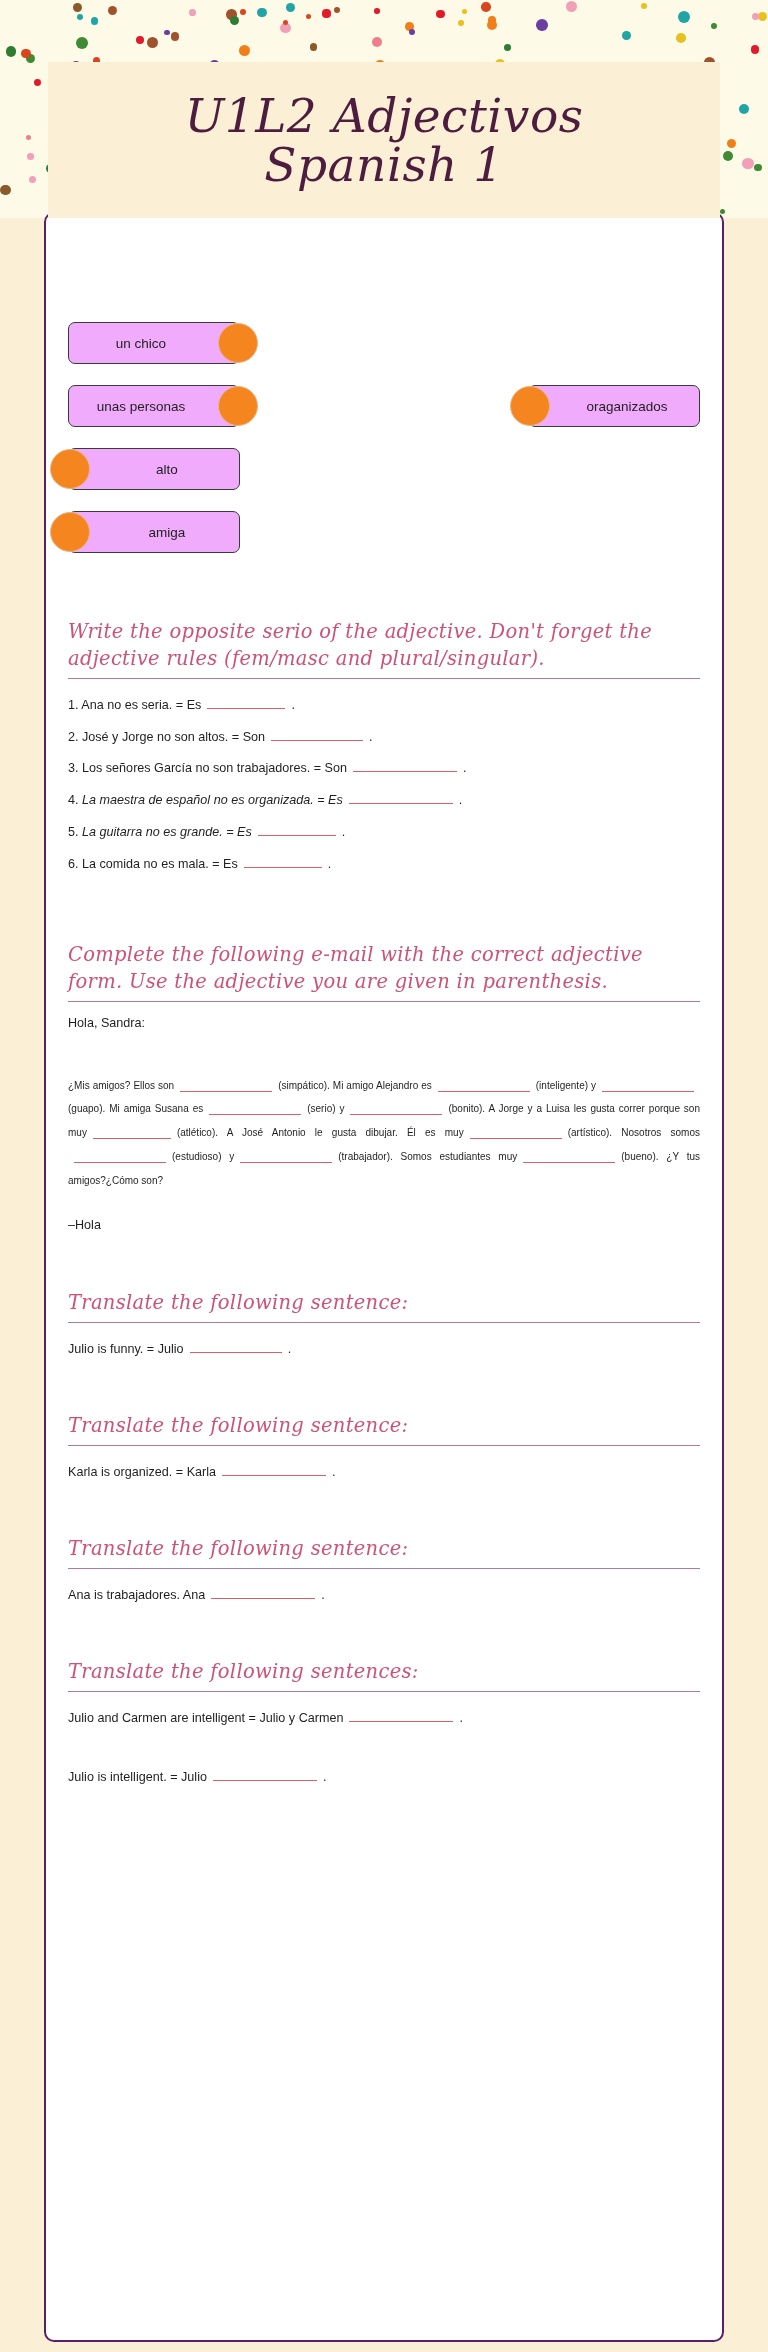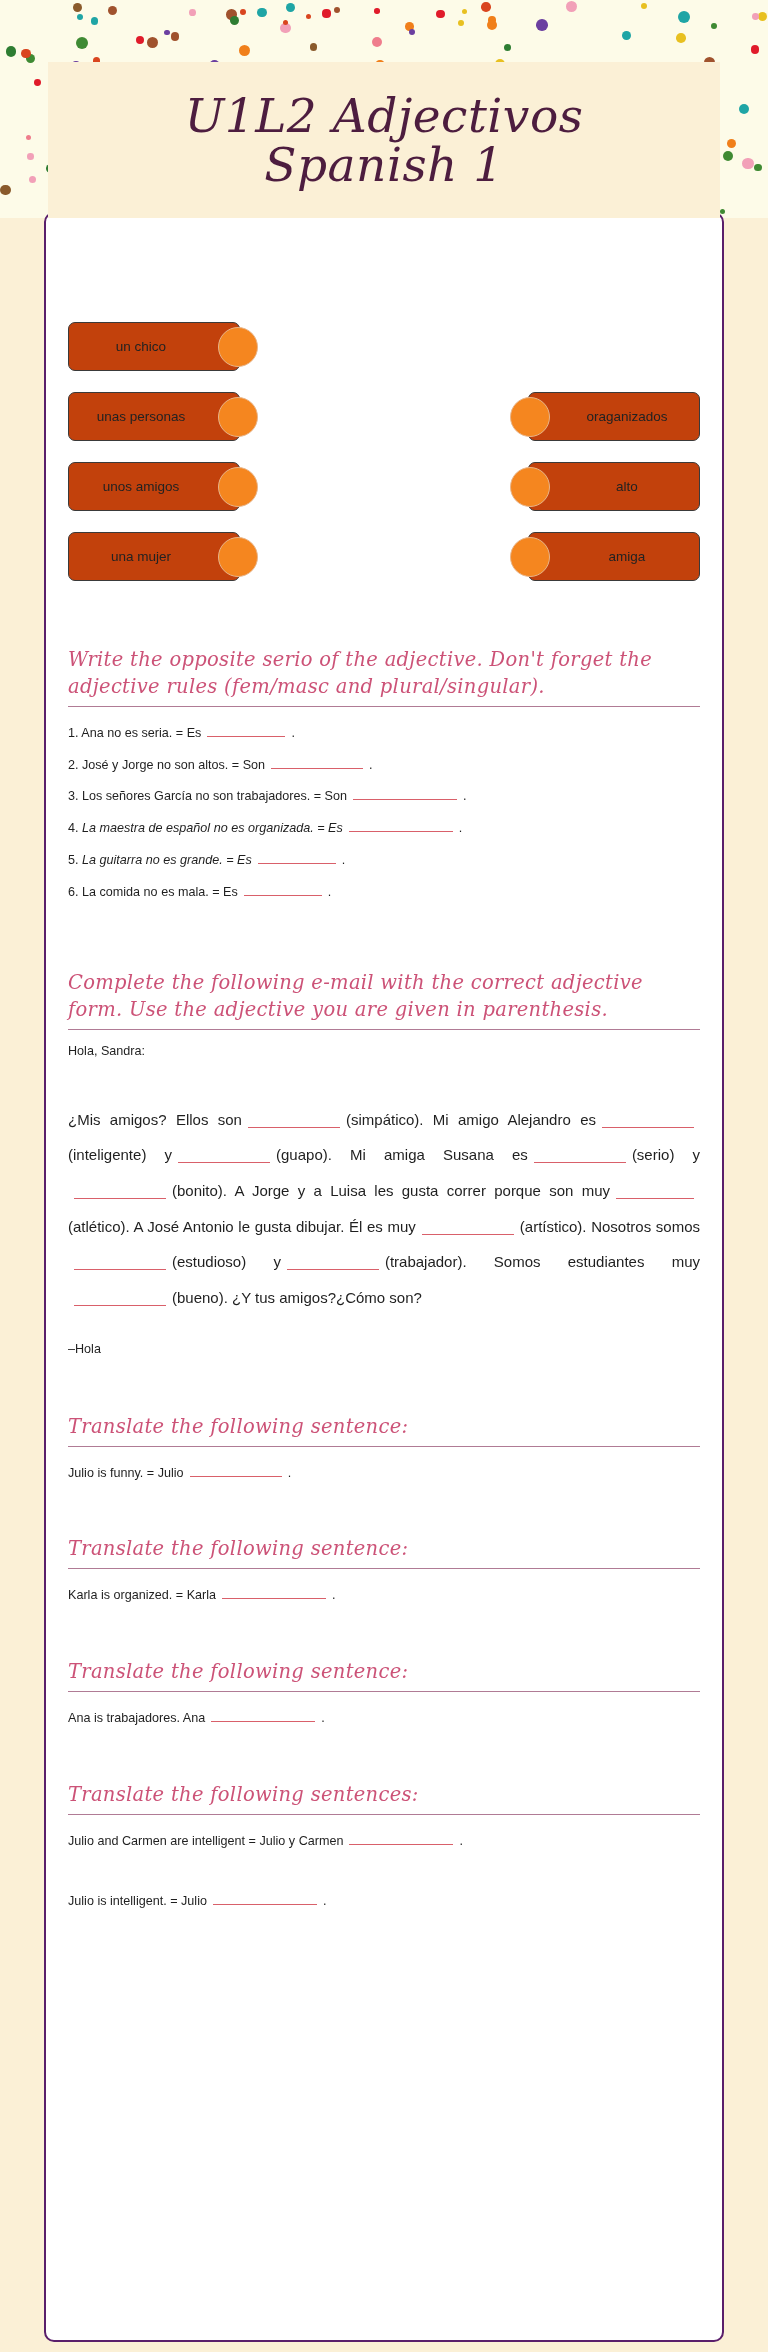--- a/index.html
+++ b/index.html
@@ -81,24 +81,24 @@
     gap:21px;
     margin-bottom:8px;
   }
   .match-row{
     display:flex;
     justify-content:space-between;
     align-items:center;
   }
   .mbox{
     position:relative;
-    height:49px;
+    height:42px;
     border:1px solid #3a3a3a;
     border-radius:7px;
-    background:#c2410c;
+    background:#f0abfc;
     display:flex;
     align-items:center;
     box-sizing:border-box;
     font-size:13.5px;
     color:#222;
   }
   .mbox.left{ width:172px; justify-content:center; padding-right:26px;}
   .mbox.right{ width:172px; justify-content:center; padding-left:26px;}
   .knob{
     position:absolute;
@@ -132,21 +132,21 @@
   .b-lg{width:92px;}
   .b-xl{width:104px;}
 
   
   .email-greet{
     font-size:12.6px;
     color:#1f1f1f;
     margin-bottom:30px;
   }
   .email-body{
-    font-size:15px;
+    font-size:10px;
     color:#1f1f1f;
     line-height:2.38;
     text-align:justify;
     margin-top:44px;
   }
   .email-sign{
     font-size:12.6px;
     color:#1f1f1f;
     margin-top:26px;
   }
@@ -335,34 +335,26 @@
             <div class="mbox left">
               <span>unas personas</span>
               <span class="knob"></span>
             </div>
             <div class="mbox right">
               <span class="knob"></span>
               <span>oraganizados</span>
             </div>
           </div>
           <div class="match-row">
-            <div class="mbox left">
-              <span>unos amigos</span>
-              <span class="knob"></span>
-            </div>
             <div class="mbox right">
               <span class="knob"></span>
               <span>alto</span>
             </div>
           </div>
           <div class="match-row">
-            <div class="mbox left">
-              <span>una mujer</span>
-              <span class="knob"></span>
-            </div>
             <div class="mbox right">
               <span class="knob"></span>
               <span>amiga</span>
             </div>
           </div>
         </div>
     </div>
 
     <div class="gap-lg"></div>
 

